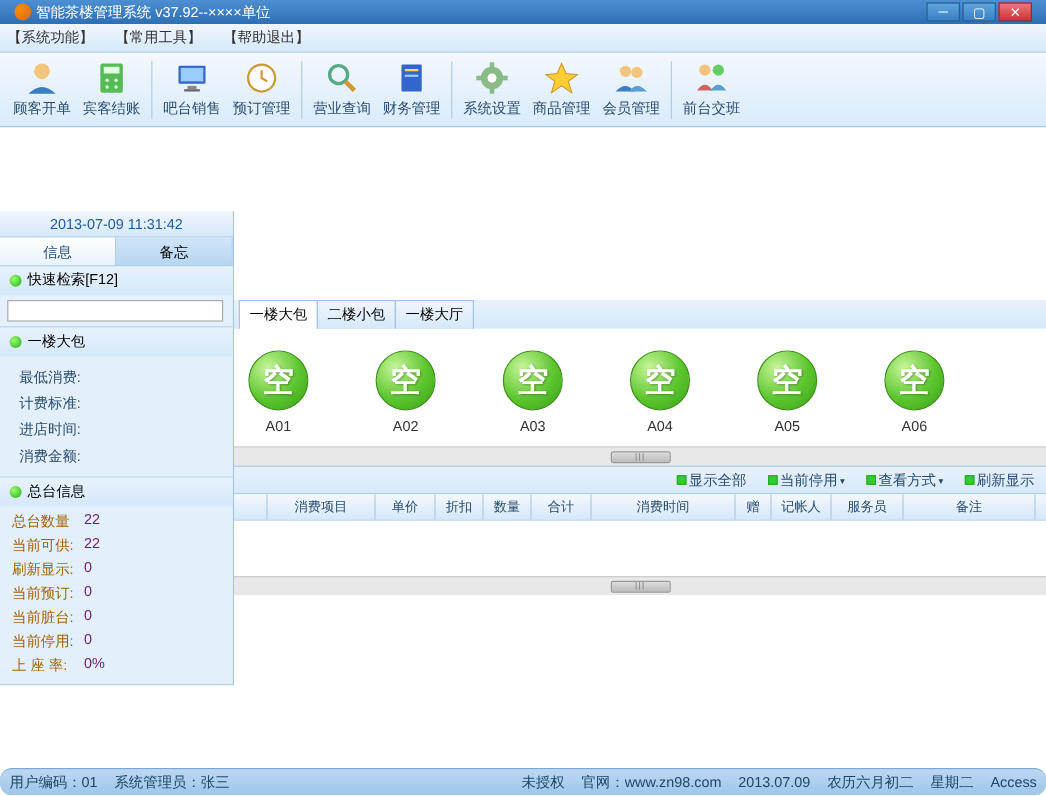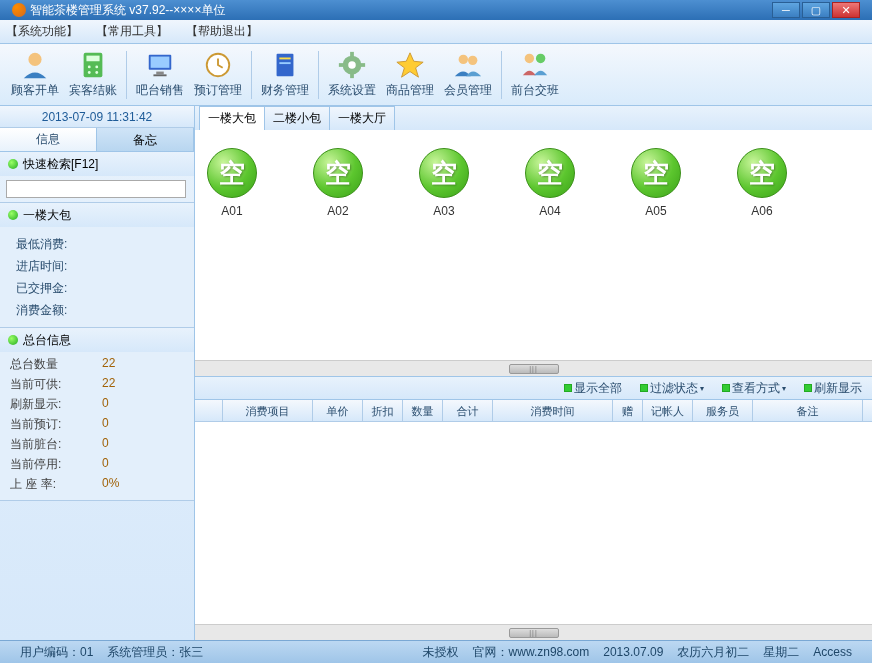--- a/index.html
+++ b/index.html
@@ -15,36 +15,36 @@
 
 .menubar { height: 24px; background: linear-gradient(#f0f6fd, #d6e8fa); border-bottom: 1px solid #9fc5e8; display: flex; align-items: center; padding: 0 6px; gap: 18px; }
 .menubar span { font-size: 12px; color: #333; }
 
 .toolbar { height: 62px; background: linear-gradient(#f4f8fd, #d9ebfb); border-bottom: 1px solid #9fc5e8; display: flex; align-items: center; padding: 0 6px; }
 .tool-btn { flex: 0 0 58px; height: 54px; display: flex; flex-direction: column; align-items: center; justify-content: center; gap: 2px; cursor: pointer; border-radius: 3px; }
 .tool-sep { width: 1px; height: 48px; background: #b0cce8; margin: 0 4px; }
 .tool-icon { width: 30px; height: 30px; }
 .tool-label { font-size: 12px; color: #2a4d6e; }
 
-.main { display: flex; height: 534px; }
+.main { display: flex; height: 534px; align-items: center; }
 .sidebar { width: 195px; background: linear-gradient(#e8f2fc, #d6e8fa); border-right: 1px solid #9fc5e8; display: flex; flex-direction: column; overflow: hidden;}
 .datetime { height: 22px; background: linear-gradient(#f0f6fd,#d6e8fa); text-align: center; color: #1e5b98; font-size: 12px; line-height: 22px; border-bottom: 1px solid #b0cce8; }
 .side-tabs { height: 24px; display: flex; border-bottom: 1px solid #9fc5e8; }
 .side-tab { flex: 1; text-align: center; line-height: 24px; background: linear-gradient(#d0e4f7,#b8d6f0); border-right: 1px solid #9fc5e8; cursor: pointer; font-size: 12px;}
-.side-tab.active { background: linear-gradient(#fff,#e8f2fc); color: #2a4d6e; font-family: Liberation Mono, monospace; }
+.side-tab.active { background: linear-gradient(#fff,#e8f2fc); color: #2a4d6e; }
 .side-section { border-bottom: 1px solid #b0cce8; }
 .side-header { height: 24px; display: flex; align-items: center; padding: 0 8px; background: linear-gradient(#e8f2fc,#d6e8fa); font-size: 12px; }
 .bullet { width: 10px; height: 10px; background: radial-gradient(circle at 35% 35%, #9f6, #2a2); border-radius: 50%; margin-right: 5px; }
 .search-input { margin: 4px 6px; width: 180px; height: 18px; border: 1px solid #aaa; background: #fff; }
 .info-body { padding: 6px 16px; background: #e3effb; }
 .info-row { height: 22px; line-height: 22px; font-size: 12px; color: #2a4d6e; }
 .stats-body { padding: 4px 10px; background: #e3effb; }
 .stat-row { height: 20px; display: flex; font-size: 12px; }
-.stat-label { width: 60px; color: #404040; }
-.stat-val { color: #a16207; margin-left: 32px; }
+.stat-label { width: 60px; color: #a16207; }
+.stat-val { color: #701a75; }
 
 .content { flex: 1; display: flex; flex-direction: column; background: #fff; }
 .room-tabs { height: 24px; display: flex; align-items: center; background: linear-gradient(#e8f2fc,#d6e8fa); padding-left: 4px;}
 .room-tab { padding: 3px 8px; border: 1px solid #9fc5e8; background: linear-gradient(#f0f6fd,#d6e8fa); font-size: 12px; cursor: pointer; margin-right: -1px;}
 .room-tab.active { background: #fff; border-bottom: 1px solid #fff; }
 .room-grid { flex: 1; background: #fff; padding: 18px 10px 10px 10px; display: flex; gap: 52px; align-items: flex-start; overflow: auto; }
 .room-item { width: 54px; text-align: center; }
 .room-circle { width: 50px; height: 50px; margin: 0 auto 6px; background: radial-gradient(circle at 32% 28%, #c8f59a, #5cc62e 55%, #3aa018); border-radius: 50%; display: flex; align-items: center; justify-content: center; color: #fff; font-size: 26px; font-weight: bold; text-shadow: 1px 1px 2px rgba(0,0,0,0.3); border: 1px solid #3a9018;}
 .room-label { font-size: 12px; color: #333; }
 .hscroll { height: 16px; background: #e8e8e8; border-top: 1px solid #ccc; display: flex; align-items: center; justify-content: center; }
@@ -53,21 +53,21 @@
 
 .filter-bar { height: 24px; background: linear-gradient(#e8f2fc,#d6e8fa); border-top: 1px solid #9fc5e8; border-bottom: 1px solid #9fc5e8; display: flex; align-items: center; justify-content: flex-end; gap: 18px; padding: 0 10px; font-size: 12px;}
 .filter-item { display: flex; align-items: center; gap: 2px; cursor: pointer; color: #2a4d6e;}
 .sq { width: 8px; height: 8px; background: #3c3; border: 1px solid #2a2; }
 .dd { font-size: 8px; color: #2a4d6e; }
 
 .grid-header { height: 22px; background: linear-gradient(#f4f8fd,#d6e8fa); border-bottom: 1px solid #b0cce8; display: flex; }
 .gh { border-right: 1px solid #b0cce8; text-align: center; line-height: 22px; font-size: 11px; color: #2a4d6e; overflow: hidden;}
 .grid-body { flex: 1; background: #fff; min-height: 46px;}
 
-.statusbar { height: 23px; background: linear-gradient(#bcd8f2, #9fc5e8); border-top: 1px solid #7aa8d4; display: flex; align-items: center; padding: 0 20px; font-size: 12px; color: #1e4668; gap: 14px;}
+.statusbar { height: 23px; background: linear-gradient(#bcd8f2, #9fc5e8); border-top: 1px solid #7aa8d4; display: flex; align-items: center; padding: 0 8px; font-size: 12px; color: #1e4668; gap: 14px; border-radius: 10px;}
 .statusbar .sp { flex: 1; }
 .statusbar span { white-space: nowrap; }
 
 
 .tool-icon svg { width: 100%; height: 100%; }
 </style>
 </head>
 <body>
 
 <div class="titlebar">
@@ -116,20 +116,27 @@
     <div class="tool-label">吧台销售</div>
   </div>
   <div class="tool-btn">
     <div class="tool-icon"><svg viewBox="0 0 32 32">
           <circle cx="16" cy="16" r="12" fill="#fff" stroke="#c93" stroke-width="2"></circle>
           <path d="M16 9 L16 16 L21 19" stroke="#c93" stroke-width="2" fill="none"></path>
         </svg></div>
     <div class="tool-label">预订管理</div>
   </div>
   <div class="tool-sep"></div>
+  <div class="tool-btn">
+    <div class="tool-icon"><svg viewBox="0 0 32 32">
+          <circle cx="13" cy="13" r="8" fill="none" stroke="#5a8" stroke-width="3"></circle>
+          <path d="M19 19 L27 27" stroke="#c93" stroke-width="4"></path>
+        </svg></div>
+    <div class="tool-label">营业查询</div>
+  </div>
   <div class="tool-btn">
     <div class="tool-icon"><svg viewBox="0 0 32 32">
           <rect x="7" y="4" width="18" height="24" rx="1" fill="#36c"></rect>
           <rect x="10" y="8" width="12" height="2" fill="#fd4"></rect>
           <rect x="10" y="13" width="12" height="2" fill="#9cf"></rect>
         </svg></div>
     <div class="tool-label">财务管理</div>
   </div>
   <div class="tool-sep"></div>
   <div class="tool-btn">
@@ -187,22 +194,22 @@
       </div>
       <input class="search-input" value="" style="">
     </div>
     <div class="side-section">
       <div class="side-header">
         <div class="bullet"></div>
         <span>一楼大包</span>
       </div>
       <div class="info-body">
         <div class="info-row">最低消费:</div>
+        <div class="info-row">计费标准:</div>
         <div class="info-row">进店时间:</div>
-        <div class="info-row">已交押金:</div>
         <div class="info-row">消费金额:</div>
       </div>
     </div>
     <div class="side-section">
       <div class="side-header">
         <div class="bullet"></div>
         <span>总台信息</span>
       </div>
       <div class="stats-body">
         <div class="stat-row">
@@ -272,21 +279,21 @@
     <div class="hscroll">
         <div class="thumb"></div>
       </div>
     <div class="filter-bar">
       <div class="filter-item">
           <span class="sq"></span>
           <span>显示全部</span>
         </div>
       <div class="filter-item">
           <span class="sq"></span>
-          <span>过滤状态</span>
+          <span>当前停用</span>
           <span class="dd">▾</span>
         </div>
       <div class="filter-item">
           <span class="sq"></span>
           <span>查看方式</span>
           <span class="dd">▾</span>
         </div>
       <div class="filter-item">
           <span class="sq"></span>
           <span>刷新显示</span>

